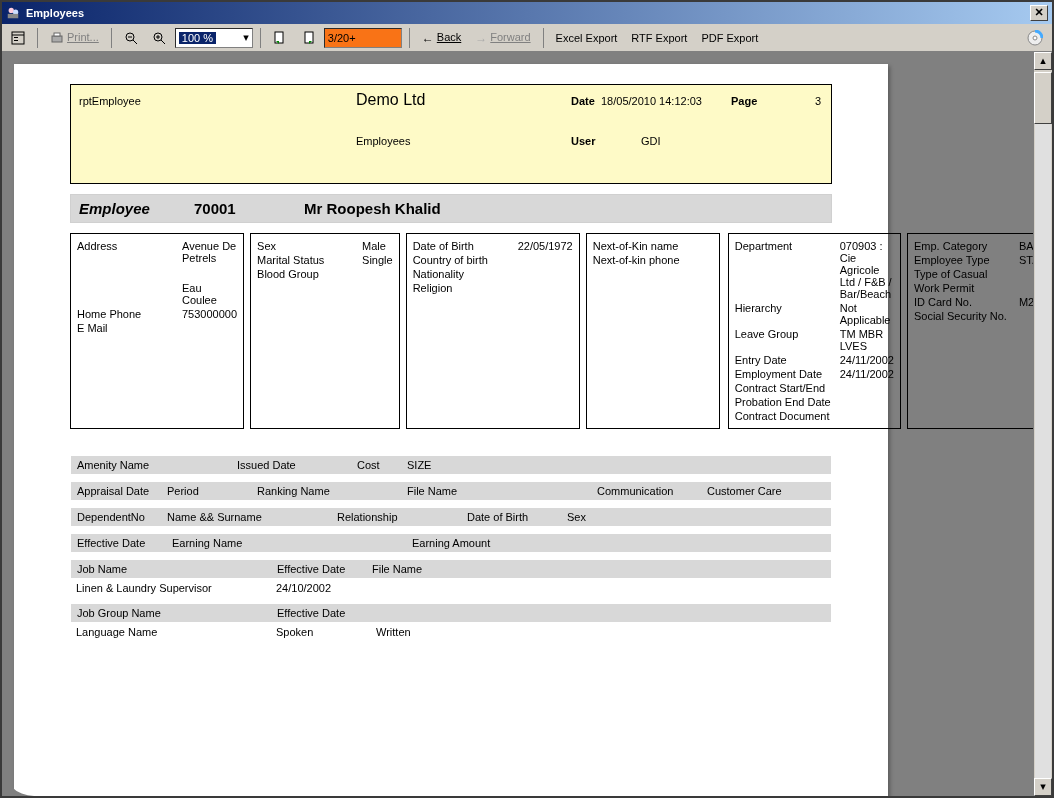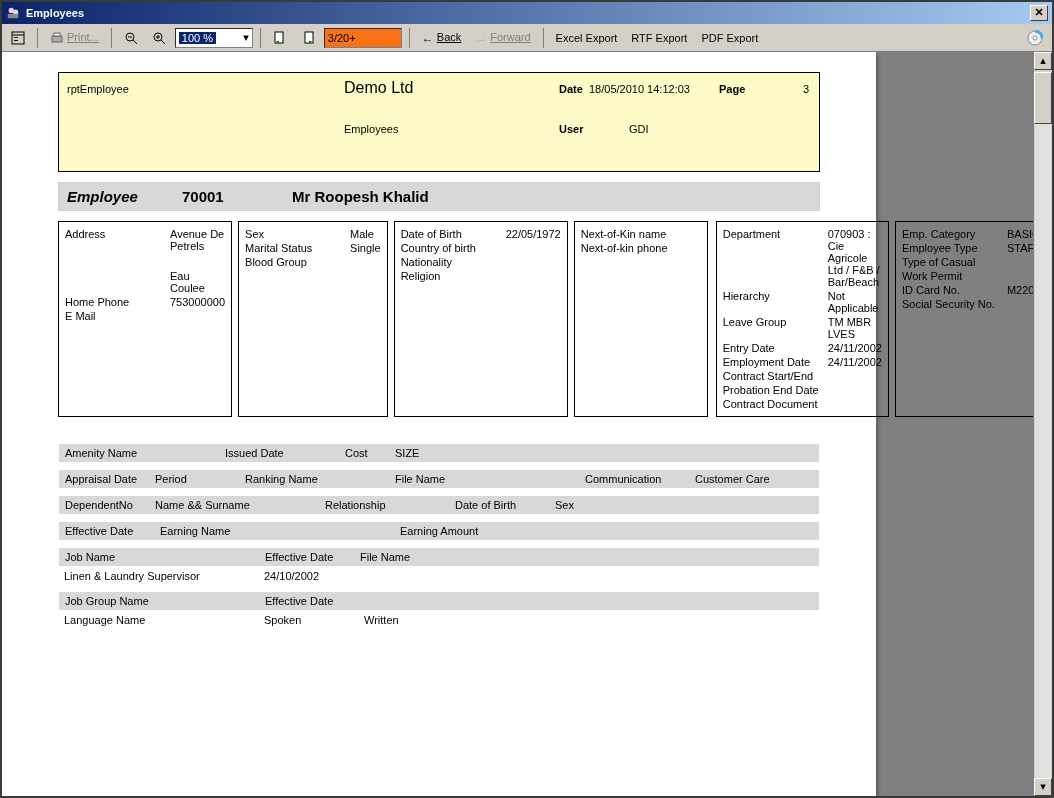--- a/index.html
+++ b/index.html
@@ -48,21 +48,21 @@
   .arrow { font-size:12px; color:#000; }
 
   
   .viewport {
     position:absolute; top:50px; left:0; right:0; bottom:0;
     background:#808080;
     display:flex;
   }
   .page-scroll {
     flex:1; overflow:auto; background:#808080;
-    display:flex; justify-content:flex-start; padding:0;
+    display:flex; justify-content:flex-start; padding:12px;border-radius:32px;
   }
   .vscroll {
     width:18px; background:#d4d0c8;
     border-left:1px solid #808080;
     display:flex; flex-direction:column; justify-content:space-between;
     align-items:center;
   }
   .vscroll .arrow-btn {
     width:16px; height:16px; background:#d4d0c8;
     border:1px solid #fff; border-right-color:#404040; border-bottom-color:#404040;

